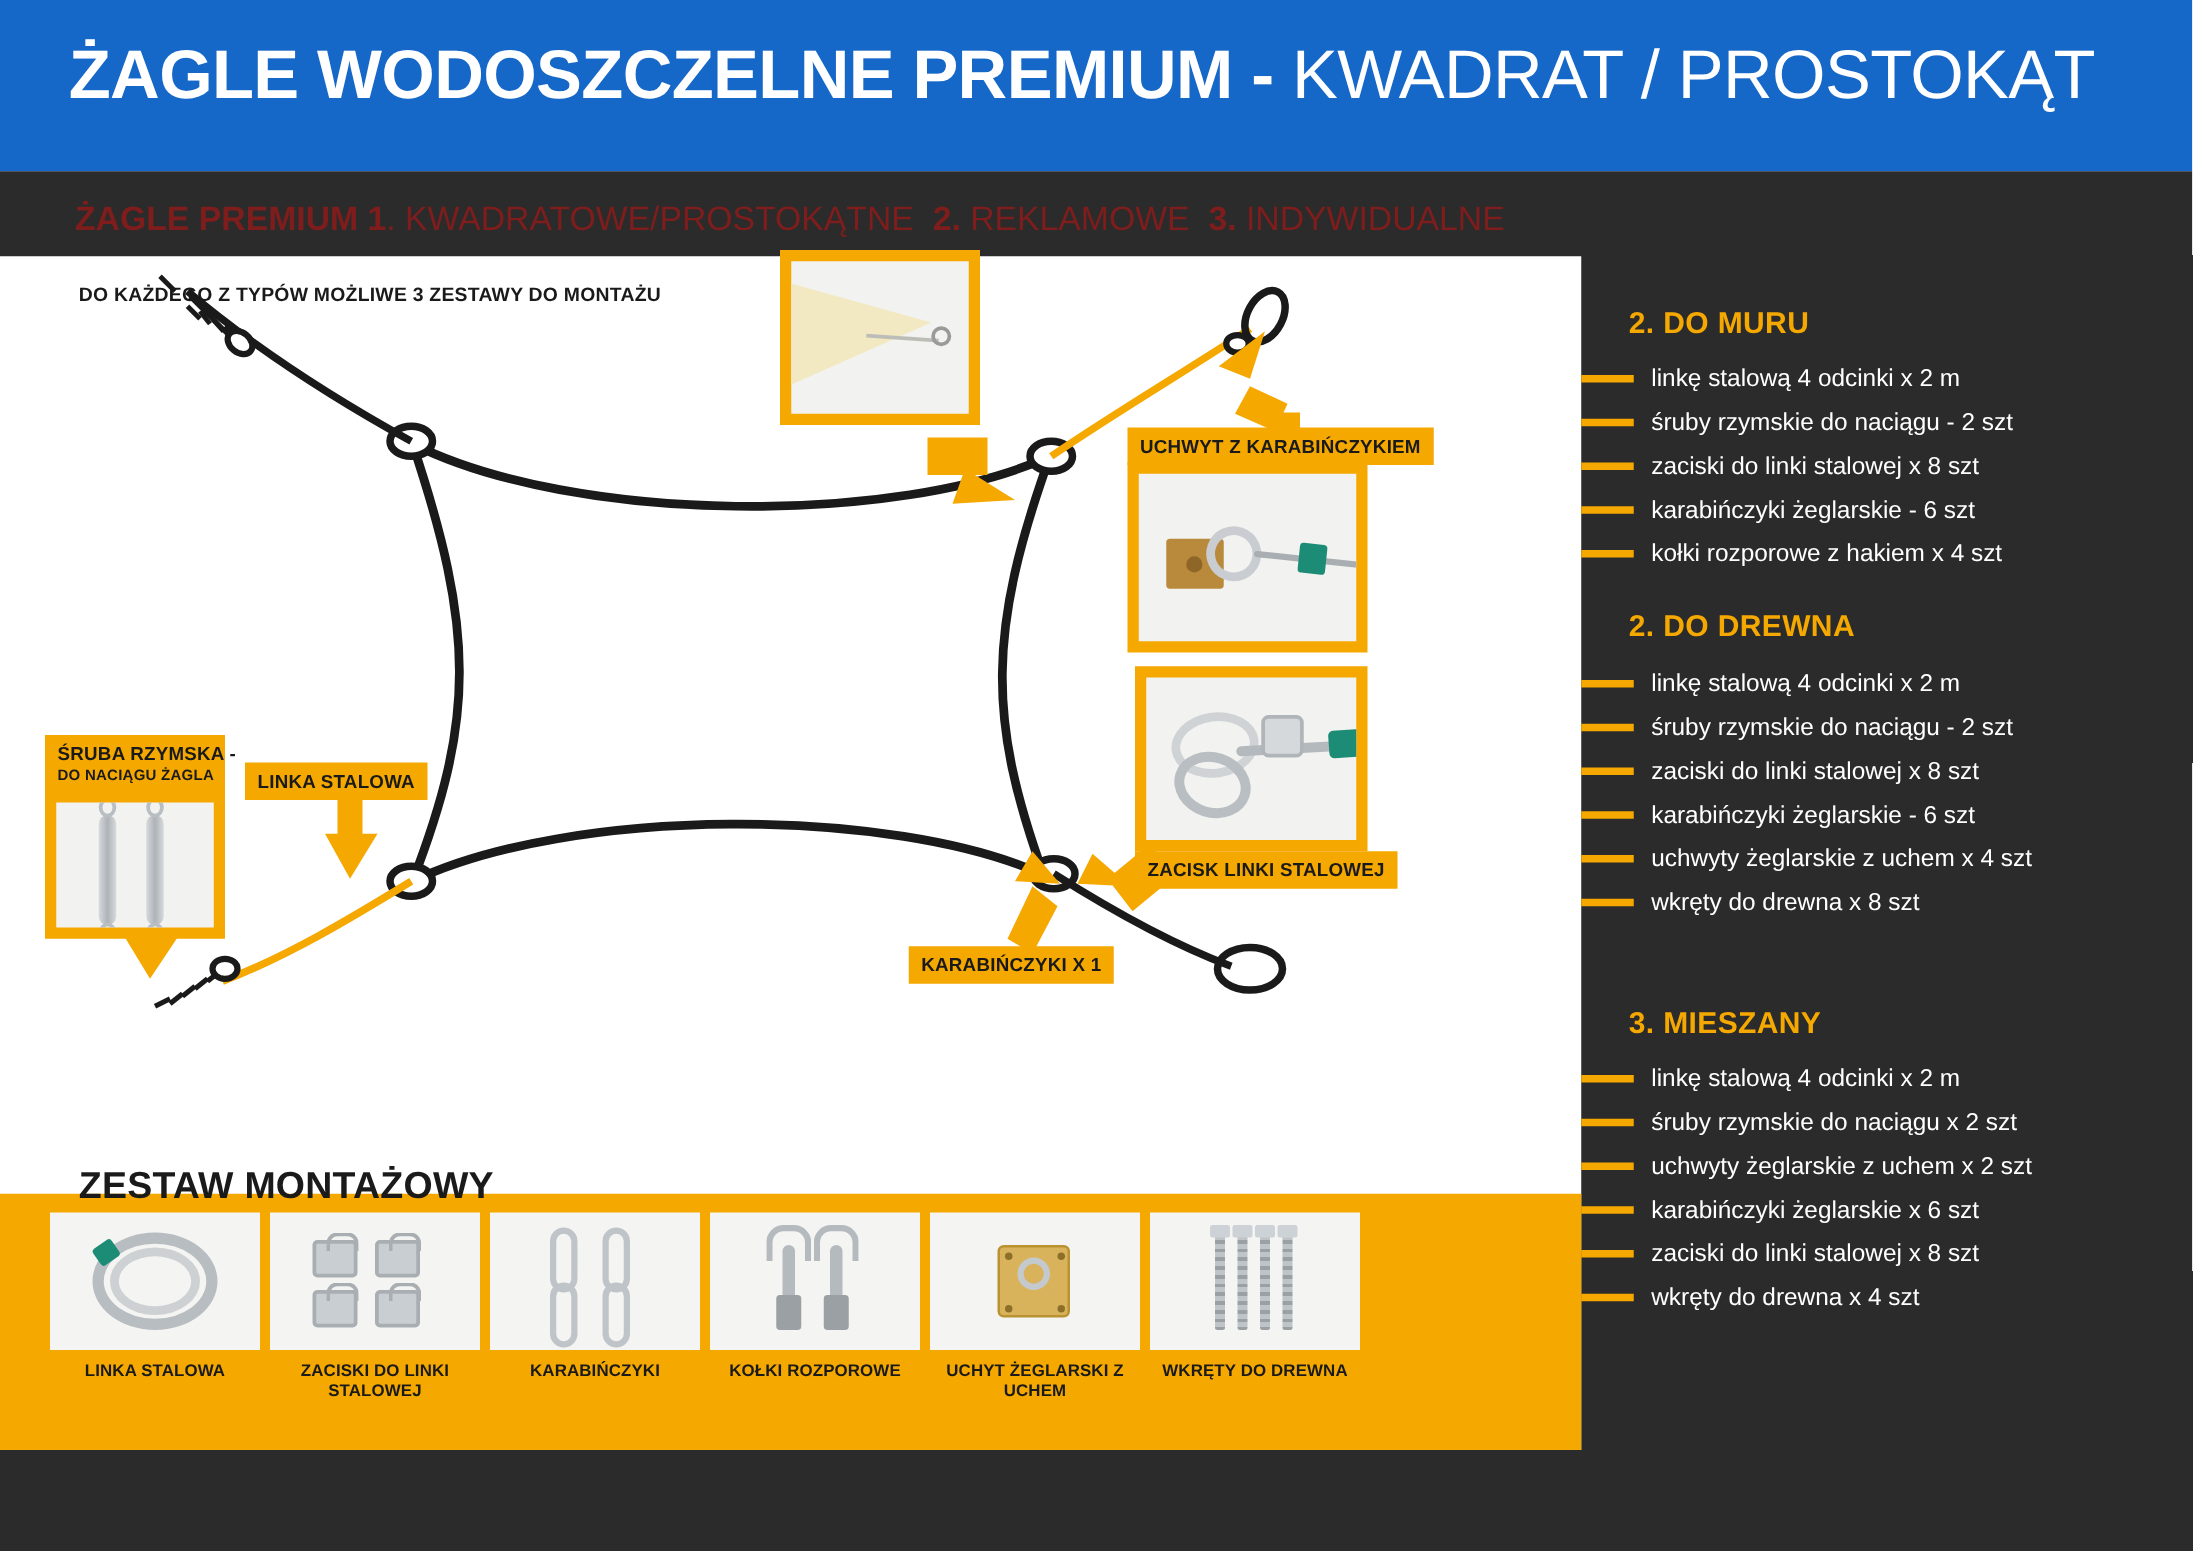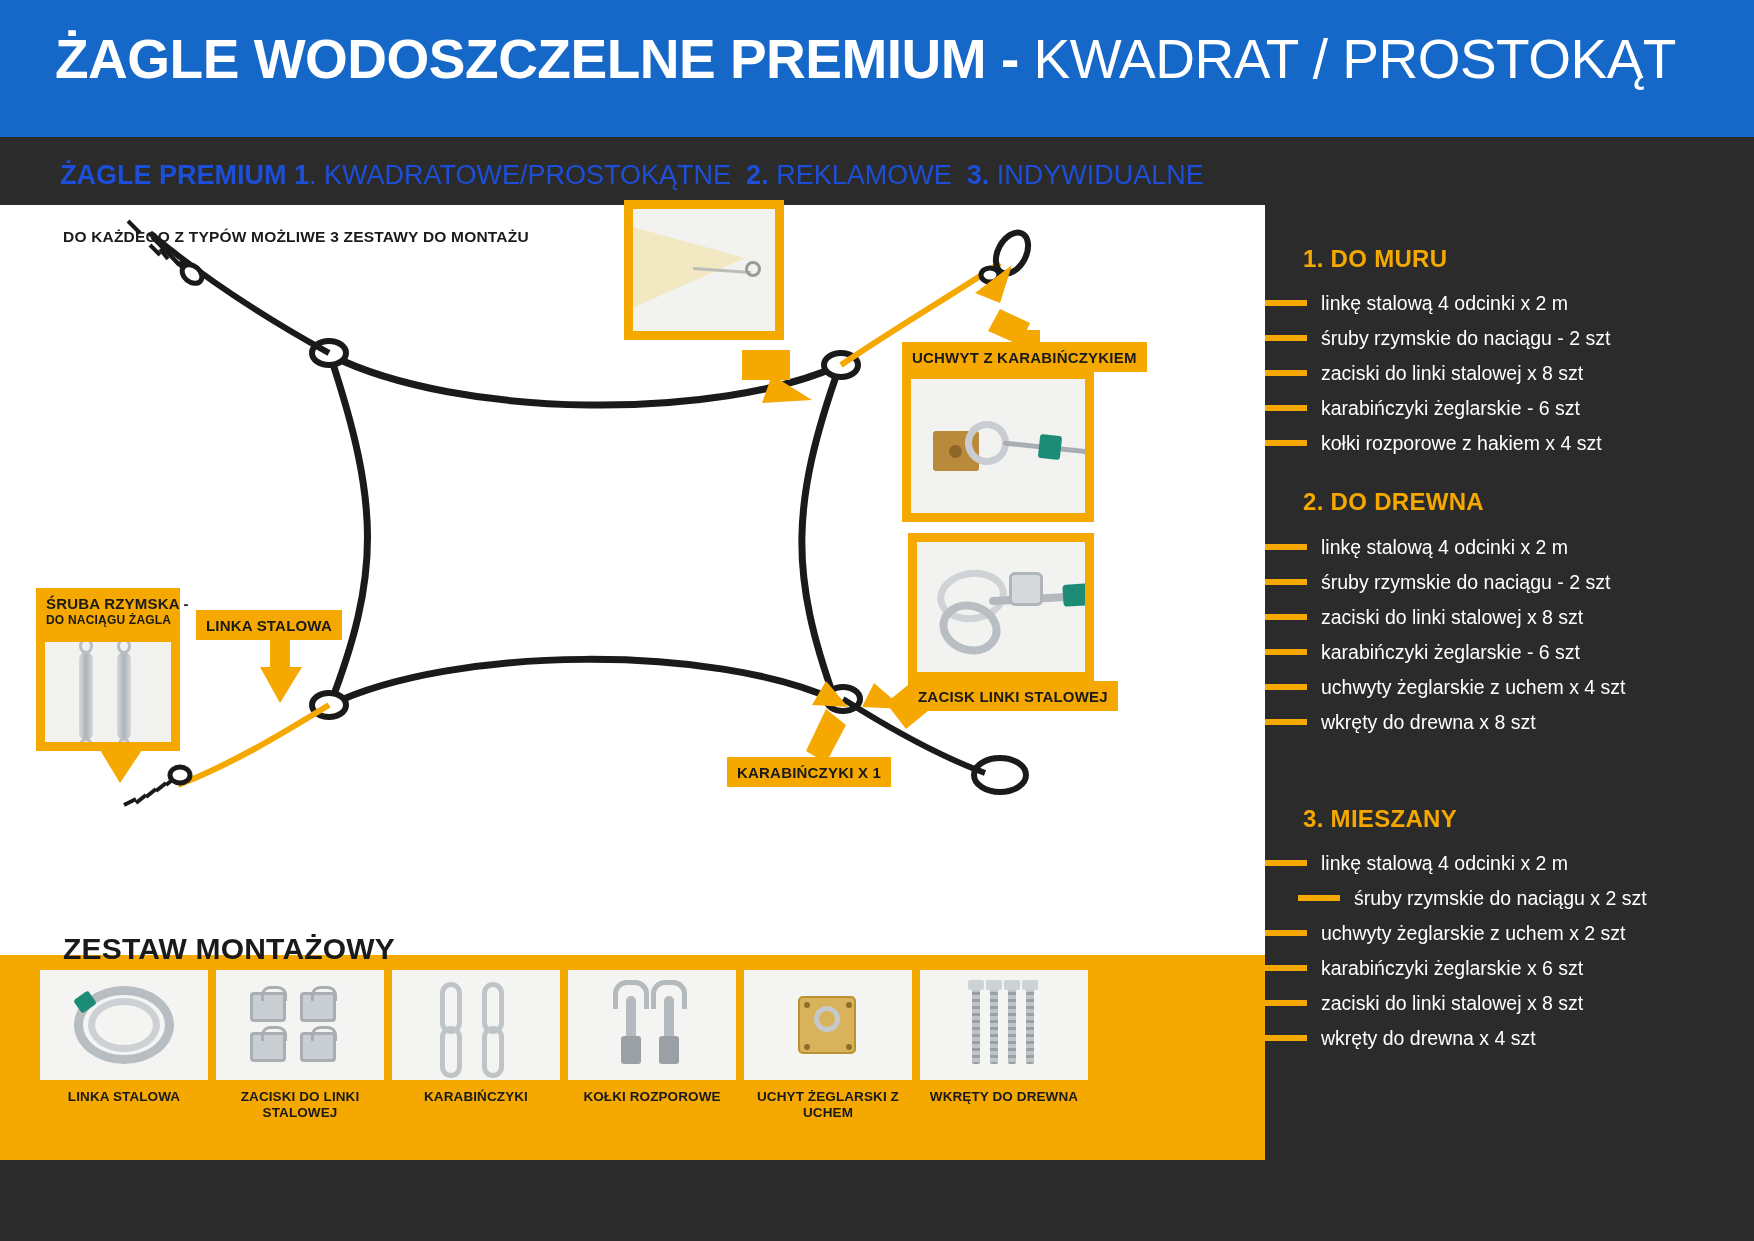--- a/index.html
+++ b/index.html
@@ -44,21 +44,21 @@
     position: absolute;
     left: 0; top: 137px;
     width: 1754px; height: 1104px;
     background: #2b2b2b;
   }
 
   
   .subtitle {
     position: absolute;
     left: 60px; top: 158px;
-    color: #1d4ed8;
+    color: #7f1d1d;
     font-size: 27px;
     line-height: 34px;
     white-space: nowrap;
   }
   .subtitle .b { font-weight: bold; }
   .subtitle .n { font-weight: normal; }
 
   .kit-heading {
     position: absolute;
     left: 1310px; top: 160px;
@@ -532,21 +532,21 @@
         <div class="s s1"></div>
           <div class="s s2"></div>
           <div class="s s3"></div>
           <div class="s s4"></div>
       </div>
       <div class="cap">WKRĘTY DO DREWNA</div>
     </div>
 
   </div>
 
-  <div class="section-title" style="left:1303px; top:245px;">1. DO MURU</div>
+  <div class="section-title" style="left:1303px; top:245px;">2. DO MURU</div>
 
   <div class="list-row" style="top:283px;">
     <span class="dash"></span>
     <span class="txt">linkę stalową 4 odcinki x 2 m</span>
   </div>
   <div class="list-row" style="top:318px;">
     <span class="dash"></span>
     <span class="txt">śruby rzymskie do naciągu - 2 szt</span>
   </div>
   <div class="list-row" style="top:353px;">
@@ -588,21 +588,21 @@
     <span class="dash"></span>
     <span class="txt">wkręty do drewna x 8 szt</span>
   </div>
 
   <div class="section-title" style="left:1303px; top:805px;">3. MIESZANY</div>
 
   <div class="list-row" style="top:843px;">
     <span class="dash"></span>
     <span class="txt"> linkę stalową 4 odcinki x 2 m</span>
   </div>
-  <div class="list-row" style="top:878px;padding-left:33px;">
+  <div class="list-row" style="top:878px;">
     <span class="dash"></span>
     <span class="txt">śruby rzymskie do naciągu x 2 szt</span>
   </div>
   <div class="list-row" style="top:913px;">
     <span class="dash"></span>
     <span class="txt">uchwyty żeglarskie z uchem x 2 szt</span>
   </div>
   <div class="list-row" style="top:948px;">
     <span class="dash"></span>
     <span class="txt">karabińczyki żeglarskie x 6 szt</span>

